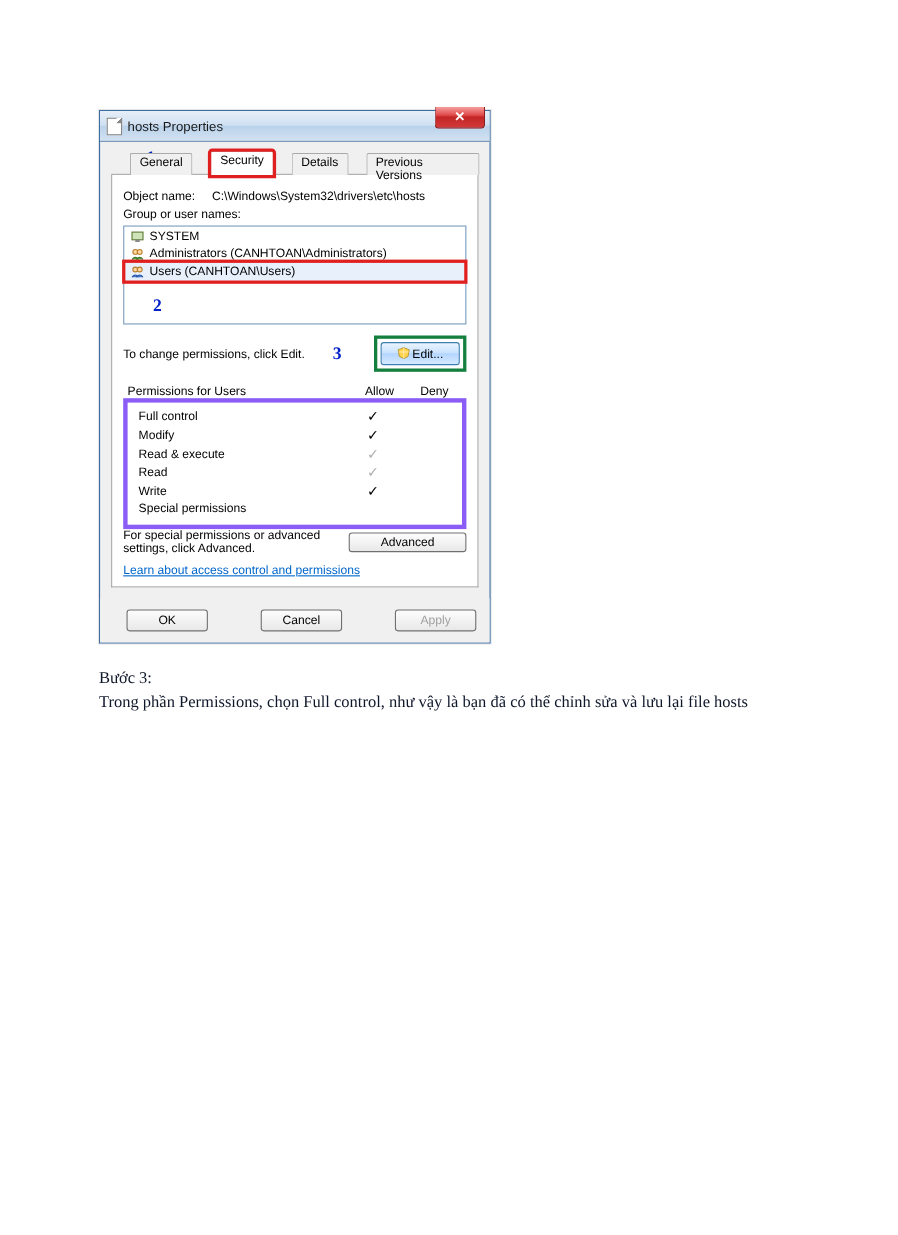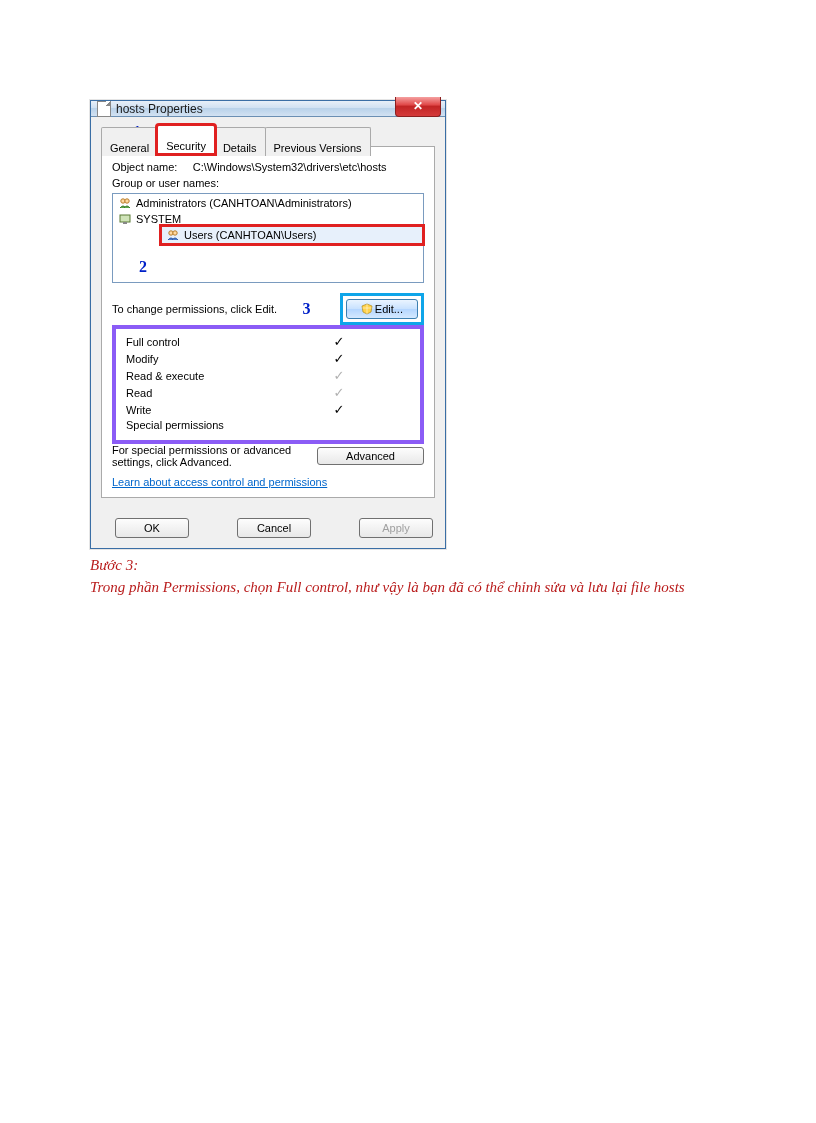--- a/index.html
+++ b/index.html
@@ -15,21 +15,21 @@
   .page {
     padding: 100px 80px 0 90px;
   }
   .window {
     width: 356px;
     border: 1px solid #3a6ea5;
     background: #f0f0f0;
     box-shadow: 0 0 0 1px rgba(0,0,0,0.1);
   }
   .title-bar {
-    height: 16px;
+    height: 28px;
     background: linear-gradient(to bottom, #e7eff8 0%, #cfe0f2 48%, #b9d2ea 50%, #d3e2f2 100%);
     border-bottom: 1px solid #6b8fb3;
     display: flex;
     align-items: center;
     padding: 0 0 0 6px;
     position: relative;
   }
   .title-bar .file-icon {
     width: 14px; height: 16px;
     background: #fff;
@@ -65,30 +65,31 @@
   .dialog-body {
     padding: 8px 10px 10px 10px;
   }
   .tabs {
     display: flex;
     border-bottom: 1px solid #aaa;
     position: relative;
     height: 22px;
   }
   .tab {
-    padding: 14px 8px;
+    padding: 2px 8px;
     font-size: 11px;
     border: 1px solid #aaa;
     border-bottom: none;
     background: #f0f0f0;
     margin-right: -1px;
     border-radius: 2px 2px 0 0;
     height: 20px;
     margin-top: 2px;
     position: relative;
+    margin-left: 17px;
   }
   .tab.active {
     background: #fff;
     height: 23px;
     margin-top: 0;
     z-index: 2;
   }
   .tab.red-box {
     outline: 3px solid #e02020;
     outline-offset: -1px;
@@ -120,21 +121,20 @@
   }
   .list-item.selected {
     background: #e7f0fb;
   }
   .icon-user { width:14px; height:14px; display:inline-block; }
   .icon-system svg, .icon-group svg, .icon-users svg { width:14px; height:14px; }
   .red-outline-users {
     outline: 3px solid #e02020;
     outline-offset: 0;
     position: relative;
-    margin-left: 48px;
   }
   .annotation {
     position: absolute;
     color: #0020c8;
     font-weight: bold;
     font-family: "Times New Roman", serif;
     font-size: 16px;
     pointer-events: none;
   }
   .to-change {
@@ -153,21 +153,21 @@
     border-radius: 3px;
     min-width: 70px;
     text-align: center;
   }
   .btn.shield {
     background: linear-gradient(to bottom,#eaf4ff,#c9e2ff 48%,#b3d5ff 50%,#d5e9ff);
     border: 1px solid #3c7fb1;
     padding: 3px 14px;
   }
   .edit-red-box {
-    border: 3px solid #0ea5e9;
+    border: 3px solid #15803d;
     padding: 3px;
     display: inline-flex;
   }
   .perm-table-head {
     display: flex;
     font-size: 11px;
     margin-top: 12px;
     padding: 0 4px;
   }
   .perm-table-head .col1 { flex: 1; }
@@ -206,25 +206,24 @@
     justify-content: flex-end;
     gap: 8px;
     padding: 10px 12px;
     background: #f0f0f0;
   }
   .dialog-buttons .btn { min-width: 74px; padding: 3px 0; margin-left: 40px; }
   .btn.disabled { color: #a0a0a0; }
   .caption {
     font-family: "Times New Roman", serif;
     font-size: 15px;
-    margin-top: 6px;
+    margin-top: 22px;
     line-height: 1.45;
-    color: #b91c1c;
+    color: #0f172a;
     max-width: 640px;
-    font-style: italic;
   }
 </style>
 </head>
 <body>
 
 <div class="page">
   <div class="window">
     <div class="title-bar">
       <span class="file-icon"></span>
       <span class="title-text">hosts Properties</span>
@@ -241,38 +240,38 @@
       <div class="tab-content">
         <div class="row-label">
           <span>Object name:</span>
           &nbsp;&nbsp;&nbsp;
           <span>C:\Windows\System32\drivers\etc\hosts</span>
         </div>
         <div class="row-label" style="">Group or user names:</div>
 
         <div class="listbox">
           <div class="list-item">
+            <span class="icon-user icon-system">
+              <svg viewBox="0 0 14 14">
+                  <rect x="2" y="3" width="10" height="7" fill="#cfe3b8" stroke="#5a7a34"></rect>
+                  <rect x="5" y="10" width="4" height="2" fill="#888"></rect>
+                </svg>
+            </span>
+            <span>SYSTEM</span>
+          </div>
+          <div class="list-item">
             <span class="icon-user icon-group">
               <svg viewBox="0 0 14 14">
                   <circle cx="5" cy="5" r="2.2" fill="#ffd9a0" stroke="#b87c2a"></circle>
                   <circle cx="9" cy="5" r="2.2" fill="#ffd9a0" stroke="#b87c2a"></circle>
                   <path d="M2 12 Q5 8 8 12" fill="#5aa84a" stroke="#3a7a2a"></path>
                   <path d="M6 12 Q9 8 12 12" fill="#5aa84a" stroke="#3a7a2a"></path>
                 </svg>
             </span>
             <span>Administrators (CANHTOAN\Administrators)</span>
-          </div>
-          <div class="list-item">
-            <span class="icon-user icon-system">
-              <svg viewBox="0 0 14 14">
-                  <rect x="2" y="3" width="10" height="7" fill="#cfe3b8" stroke="#5a7a34"></rect>
-                  <rect x="5" y="10" width="4" height="2" fill="#888"></rect>
-                </svg>
-            </span>
-            <span>SYSTEM</span>
           </div>
           <div class="list-item selected red-outline-users">
             <span class="icon-user icon-users">
               <svg viewBox="0 0 14 14">
                   <circle cx="5" cy="5" r="2.2" fill="#ffd9a0" stroke="#b87c2a"></circle>
                   <circle cx="9" cy="5" r="2.2" fill="#ffd9a0" stroke="#b87c2a"></circle>
                   <path d="M2 12 Q5 8 8 12" fill="#4a78c8" stroke="#2a58a8"></path>
                   <path d="M6 12 Q9 8 12 12" fill="#4a78c8" stroke="#2a58a8"></path>
                 </svg>
             </span>
@@ -290,20 +289,25 @@
                 <svg viewBox="0 0 12 12">
                     <path d="M6 1 L11 3 L10 9 L6 11 L2 9 L1 3 Z" fill="#ffd24a" stroke="#b08a1a" stroke-width="0.7"></path>
                     <path d="M6 1 L6 11" stroke="#fff" stroke-width="0.5"></path>
                     <path d="M1.5 5 L10.5 5" stroke="#fff" stroke-width="0.5"></path>
                   </svg>
               </span><span>Edit...</span>
             </span>
           </span>
         </div>
 
+        <div class="perm-table-head">
+          <div class="col1">Permissions for Users</div>
+          <div class="col2">Allow</div>
+          <div class="col3">Deny</div>
+        </div>
         <div class="perm-table" id="perm-table">
             <div class="perm-row">
               <div class="col1">Full control</div>
               <div class="col2 check-dark">✓</div>
               <div class="col3"></div>
             </div>
             <div class="perm-row">
               <div class="col1">Modify</div>
               <div class="col2 check-dark">✓</div>
               <div class="col3"></div>

